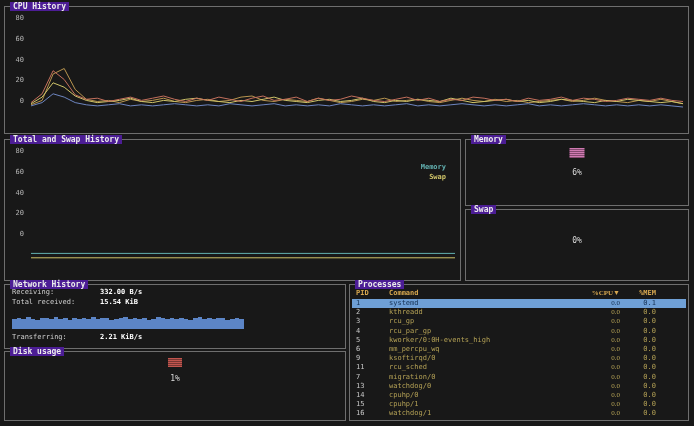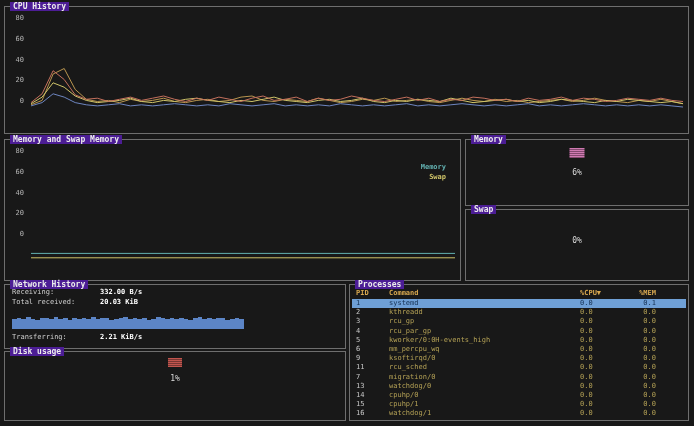--- a/index.html
+++ b/index.html
@@ -33,21 +33,21 @@
   .bars { position:absolute; left:7px; top:28px; width:232px; height:16px;
     display:flex; align-items:flex-end; }
   .bars .bar { flex:1; }
   .proc-header, .proc-row { display:flex; padding:0 30px 0 4px; font-size:7px; }
   .proc-header { position:absolute; top:4px; left:2px; right:2px; line-height:9px; font-weight:bold; }
   .proc-header span { color:#d8a84f; }
   #proc-rows { position:absolute; top:14px; left:2px; right:2px; bottom:1px; overflow:hidden; }
   .proc-row { height:9.2px; line-height:9.2px; }
   .c-pid { width:33px; color:#c9c9c9; overflow:hidden; }
   .c-cmd { flex:1; color:#b3a055; white-space:nowrap; overflow:hidden; }
-  .c-cpu { width:40px; text-align:left; color:#b3a055; }
+  .c-cpu { width:40px; text-align:right; color:#b3a055;font-family:Liberation Serif, serif; }
   .c-mem { width:36px; text-align:right; color:#b3a055; }
   .proc-header .c-cpu, .proc-header .c-mem { color:#d8a84f; }
   .proc-row.sel { background:#6fa0d6; }
   .proc-row.sel span { color:#143052; }
 </style>
 </head>
 <body>
 
 <div class="screen">
 
@@ -62,21 +62,21 @@
       </div>
     <svg id="cpu-chart" width="652" height="106" style="position:absolute;left:26px;top:4px">
         <polyline points="0.0,93.8 11.1,89.4 22.1,63.0 33.2,57.5 44.2,78.4 55.3,88.3 66.3,90.5 77.4,89.4 88.4,91.6 99.5,88.3 110.5,90.5 121.6,89.4 132.6,87.2 143.7,90.5 154.7,91.6 165.8,89.4 176.8,88.3 187.9,90.5 198.9,89.4 210.0,86.1 221.0,85.0 232.1,89.4 243.1,90.5 254.2,88.3 265.2,89.4 276.3,90.5 287.3,87.2 298.4,89.4 309.4,91.6 320.5,90.5 331.5,88.3 342.6,89.4 353.6,87.2 364.7,90.5 375.7,89.4 386.8,88.3 397.8,90.5 408.9,91.6 419.9,89.4 431.0,87.2 442.0,89.4 453.1,90.5 464.1,88.3 475.2,90.5 486.2,89.4 497.3,91.6 508.3,90.5 519.4,89.4 530.4,88.3 541.5,90.5 552.5,89.4 563.6,87.2 574.6,89.4 585.7,90.5 596.7,91.6 607.8,89.4 618.8,90.5 629.9,88.3 640.9,90.5 652.0,92.7" fill="none" stroke="#b9954f" stroke-width="1"></polyline>
         <polyline points="0.0,92.7 11.1,86.1 22.1,71.8 33.2,76.2 44.2,85.0 55.3,89.4 66.3,91.6 77.4,90.5 88.4,89.4 99.5,87.2 110.5,90.5 121.6,91.6 132.6,89.4 143.7,90.5 154.7,88.3 165.8,87.2 176.8,89.4 187.9,90.5 198.9,91.6 210.0,89.4 221.0,90.5 232.1,88.3 243.1,86.1 254.2,89.4 265.2,90.5 276.3,91.6 287.3,89.4 298.4,88.3 309.4,90.5 320.5,89.4 331.5,87.2 342.6,90.5 353.6,91.6 364.7,89.4 375.7,90.5 386.8,88.3 397.8,89.4 408.9,90.5 419.9,87.2 431.0,89.4 442.0,91.6 453.1,90.5 464.1,89.4 475.2,88.3 486.2,90.5 497.3,89.4 508.3,91.6 519.4,90.5 530.4,88.3 541.5,89.4 552.5,90.5 563.6,91.6 574.6,89.4 585.7,90.5 596.7,88.3 607.8,89.4 618.8,90.5 629.9,91.6 640.9,90.5 652.0,92.7" fill="none" stroke="#cfc469" stroke-width="1"></polyline>
         <polyline points="0.0,94.9 11.1,91.6 22.1,82.8 33.2,86.1 44.2,91.6 55.3,93.8 66.3,94.9 77.4,93.8 88.4,92.7 99.5,94.9 110.5,93.8 121.6,94.9 132.6,93.8 143.7,92.7 154.7,93.8 165.8,94.9 176.8,93.8 187.9,94.9 198.9,92.7 210.0,93.8 221.0,94.9 232.1,93.8 243.1,92.7 254.2,94.9 265.2,93.8 276.3,94.9 287.3,93.8 298.4,94.9 309.4,92.7 320.5,93.8 331.5,94.9 342.6,93.8 353.6,94.9 364.7,93.8 375.7,92.7 386.8,94.9 397.8,93.8 408.9,94.9 419.9,93.8 431.0,92.7 442.0,93.8 453.1,94.9 464.1,93.8 475.2,94.9 486.2,93.8 497.3,92.7 508.3,94.9 519.4,93.8 530.4,94.9 541.5,93.8 552.5,92.7 563.6,93.8 574.6,94.9 585.7,93.8 596.7,94.9 607.8,93.8 618.8,94.9 629.9,93.8 640.9,94.9 652.0,96.0" fill="none" stroke="#6d85c0" stroke-width="1"></polyline>
         <polyline points="0.0,91.6 11.1,82.8 22.1,59.7 33.2,68.5 44.2,83.9 55.3,88.3 66.3,87.2 77.4,90.5 88.4,88.3 99.5,86.1 110.5,89.4 121.6,87.2 132.6,85.0 143.7,88.3 154.7,90.5 165.8,87.2 176.8,89.4 187.9,86.1 198.9,88.3 210.0,90.5 221.0,87.2 232.1,85.0 243.1,89.4 254.2,88.3 265.2,86.1 276.3,90.5 287.3,87.2 298.4,89.4 309.4,88.3 320.5,85.0 331.5,87.2 342.6,89.4 353.6,90.5 364.7,88.3 375.7,86.1 386.8,89.4 397.8,87.2 408.9,90.5 419.9,88.3 431.0,89.4 442.0,86.1 453.1,87.2 464.1,89.4 475.2,88.3 486.2,90.5 497.3,87.2 508.3,89.4 519.4,88.3 530.4,86.1 541.5,89.4 552.5,87.2 563.6,88.3 574.6,90.5 585.7,89.4 596.7,87.2 607.8,88.3 618.8,89.4 629.9,87.2 640.9,89.4 652.0,90.5" fill="none" stroke="#c4705c" stroke-width="1"></polyline>
       </svg>
   </div>
 
   <div class="panel" style="left:4px;top:139px;width:457px;height:142px">
-    <span class="ptitle">Memory and Swap Memory</span>
+    <span class="ptitle">Total and Swap History</span>
     <div class="yticks" id="mem-ticks">
         <span>80</span>
         <span>60</span>
         <span>40</span>
         <span>20</span>
         <span>0</span>
       </div>
     <svg id="mem-chart" width="424" height="118" style="position:absolute;left:26px;top:4px">
         <polyline points="0.0,109.4 424.0,109.4" fill="none" stroke="#62b0b0" stroke-width="1"></polyline>
         <polyline points="0.0,113.8 424.0,113.8" fill="none" stroke="#cfc469" stroke-width="1"></polyline>
@@ -96,21 +96,21 @@
   </div>
 
   <div class="panel" style="left:4px;top:284px;width:342px;height:65px">
     <span class="ptitle">Network History</span>
     <div class="net-row" style="top:3px">
       <span class="lbl">Receiving:</span>
       <span class="val">332.00 B/s</span>
     </div>
     <div class="net-row" style="top:13px">
       <span class="lbl">Total received:</span>
-      <span class="val">20.03 KiB</span>
+      <span class="val">15.54 KiB</span>
     </div>
     <div class="bars" id="net-bars">
         <div class="bar" style="height: 62%; background: rgb(92, 133, 198);"></div>
         <div class="bar" style="height: 68%; background: rgb(92, 133, 198);"></div>
         <div class="bar" style="height: 60%; background: rgb(92, 133, 198);"></div>
         <div class="bar" style="height: 72%; background: rgb(92, 133, 198);"></div>
         <div class="bar" style="height: 64%; background: rgb(92, 133, 198);"></div>
         <div class="bar" style="height: 58%; background: rgb(92, 133, 198);"></div>
         <div class="bar" style="height: 66%; background: rgb(92, 133, 198);"></div>
         <div class="bar" style="height: 70%; background: rgb(92, 133, 198);"></div>

